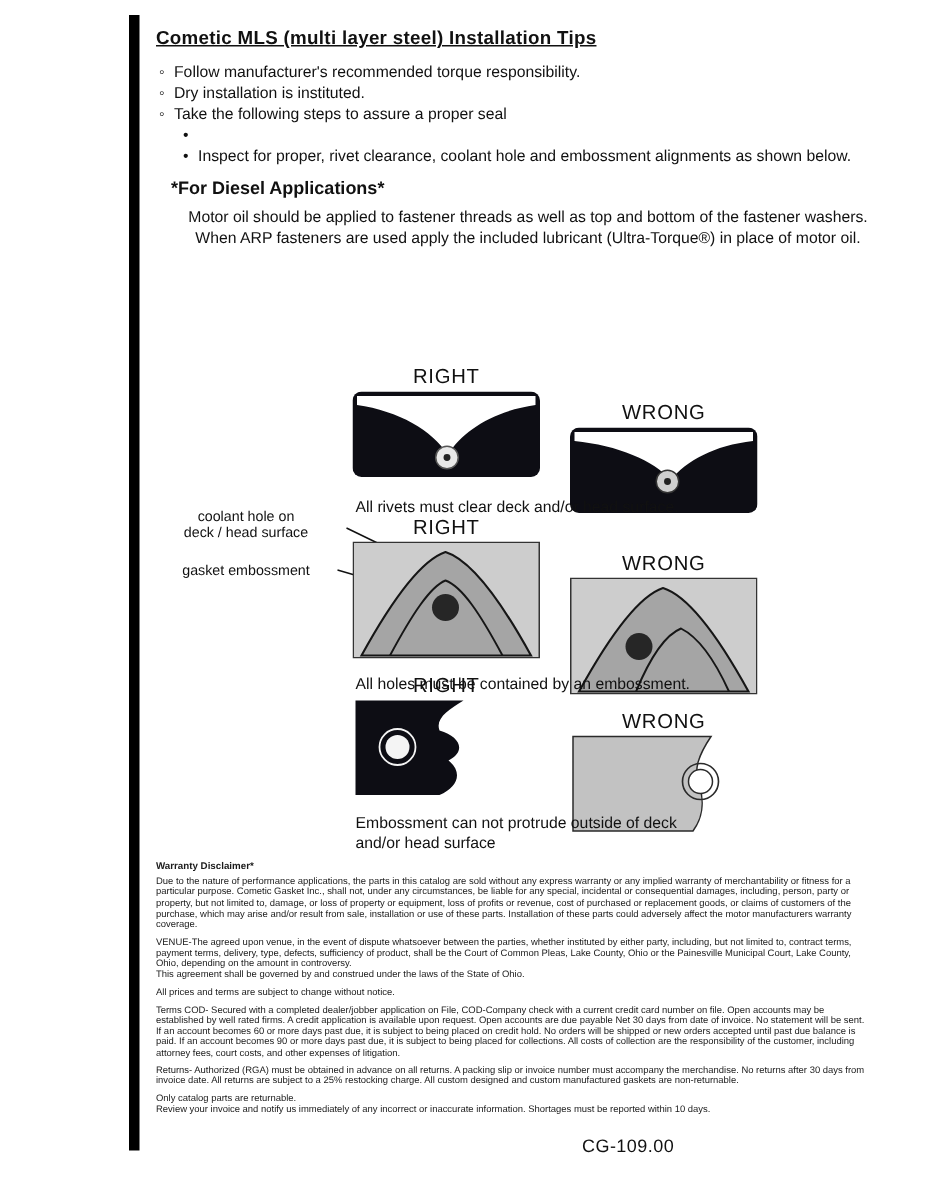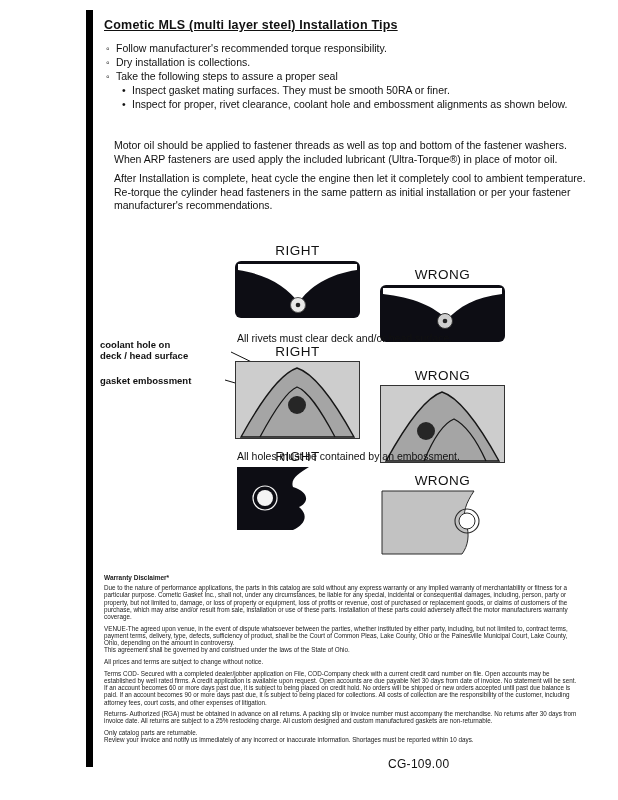--- a/index.html
+++ b/index.html
@@ -12,36 +12,36 @@
   .title { position:absolute; left:104px; top:18px; font-size:12.5px; font-weight:bold;
            text-decoration:underline; letter-spacing:.2px; }
 
   .tips { position:absolute; left:106px; top:41px; font-size:10.5px; line-height:14px; }
   .tip, .subtip { display:flex; }
   .subtip { padding-left:16px; }
   .marker { width:10px; flex:0 0 10px; }
 
   .diesel-head { position:absolute; left:114px; top:118px; font-size:12px; font-weight:bold; }
   .para { position:absolute; left:114px; width:476px; font-size:10.5px; line-height:13.5px; }
-  .para1 { top:139px; }
+  .para1 { top:139px;text-align:center; }
   .para2 { top:172px; }
   .note  { position:absolute; left:114px; top:211px; font-size:10.5px; }
 
   .fig-label { position:absolute; width:125px; text-align:center; font-size:13.5px; letter-spacing:.5px; }
   .panel { position:absolute; width:125px; }
   .p-left  { left:235px;margin-top:16px; }
   .p-right { left:380px;margin-top:40px; }
   .r1 { top:227px; } .r1p { top:245px; height:57px; }
   .r2 { top:328px; } .r2p { top:345px; height:78px; }
   .r3 { top:433px; } .r3p { top:449px; height:67px; }
   .caption { position:absolute; left:237px; font-size:10.5px; line-height:12.5px; white-space:pre-line;margin-top:24px; }
   .c1 { top:308px; } .c2 { top:426px; } .c3 { top:519px; }
 
-  .pointer-label { position:absolute; left:100px; width:128px; text-align:left;
-                   font-size:9.5px; line-height:11px; white-space:pre-line;font-weight:bold; }
+  .pointer-label { position:absolute; left:100px; width:128px; text-align:center;
+                   font-size:9.5px; line-height:11px; white-space:pre-line; }
   .pl1 { top:339px; } .pl2 { top:375px; }
   .pointer-lines { position:absolute; left:205px; top:338px; pointer-events:none; }
 
   .legal { position:absolute; left:104px; top:574px; width:474px; font-size:6.3px; line-height:7.2px; color:#1a1a1a; }
   .legal .lh { font-size:6.5px; font-weight:bold; margin-bottom:3px; }
   .legal p { margin-bottom:4.5px; white-space:pre-line; }
 
   .footer-code { position:absolute; left:388px; top:757px; font-size:12px; letter-spacing:.3px; }
 </style>
 </head>
@@ -53,38 +53,37 @@
 
   <h1 class="title">Cometic MLS (multi layer steel) Installation Tips</h1>
 
   <div class="tips">
     <div class="tip">
       <span class="marker">◦</span>
       <span>Follow manufacturer's recommended torque responsibility.</span>
     </div>
     <div class="tip">
       <span class="marker">◦</span>
-      <span>Dry installation is collections.</span>
+      <span>Dry installation is instituted.</span>
     </div>
     <div class="tip">
       <span class="marker">◦</span>
       <span>Take the following steps to assure a proper seal</span>
     </div>
     <div class="subtip">
       <span class="marker">•</span>
-      <span>Inspect gasket mating surfaces.  They must be smooth 50RA or finer.</span>
     </div>
     <div class="subtip">
       <span class="marker">•</span>
       <span>Inspect for proper, rivet clearance, coolant hole and embossment alignments as shown below.</span>
     </div>
   </div>
 
+  <div class="diesel-head">*For Diesel Applications*</div>
   <p class="para para1">Motor oil should be applied to fastener threads as well as top and bottom of the fastener washers. When ARP fasteners are used apply the included lubricant (Ultra-Torque®) in place of motor oil.</p>
-  <p class="para para2">After Installation is complete, heat cycle the engine then let it completely cool to ambient temperature. Re-torque the cylinder head fasteners in the same pattern as initial installation or per your fastener manufacturer's recommendations.</p>
 
   <div class="fig-label r1 p-left">RIGHT</div>
   <div class="fig-label r1 p-right">WRONG</div>
 
   <div class="panel r1p p-left">
     <svg width="125" height="57" viewBox="0 0 125 57">
       <rect width="125" height="57" rx="6" fill="#0d0d14"></rect>
       <path d="M3,3 H122 V9 C94,13 74,26 63.5,42 C53,26 31,13 3,9 Z" fill="#ffffff"></path>
       <circle cx="63" cy="44" r="7.5" fill="#e8e8e8" stroke="#555" stroke-width="1"></circle>
       <circle cx="63" cy="44" r="2.3" fill="#222"></circle>
@@ -141,20 +140,22 @@
     </svg>
   </div>
   <div class="panel r3p p-right">
     <svg width="125" height="67" viewBox="0 0 125 67">
       <rect width="125" height="67" fill="#ffffff"></rect>
       <path d="M2,2 H94 C86,14 82,24 86,34 C90,46 88,57 82,65 H2 Z" fill="#c2c2c2" stroke="#2a2a2a" stroke-width="1"></path>
       <circle cx="87" cy="32" r="8" fill="#ffffff" stroke="#2a2a2a" stroke-width="1"></circle>
       <circle cx="87" cy="32" r="12" fill="none" stroke="#2a2a2a" stroke-width="1.1"></circle>
     </svg>
   </div>
+  <div class="caption c3">Embossment can not protrude outside of deck
+and/or head surface</div>
 
   <div class="legal">
     <div class="lh">Warranty Disclaimer*</div>
     <p>Due to the nature of performance applications, the parts in this catalog are sold without any express warranty or any implied warranty of merchantability or fitness for a particular purpose.  Cometic Gasket Inc., shall not, under any circumstances, be liable for any special, incidental or consequential damages, including, person, party or property, but not limited to, damage, or loss of property or equipment, loss of profits or revenue, cost of purchased or replacement goods, or claims of customers of the purchase, which may arise and/or result from sale, installation or use of these parts.  Installation of these parts could adversely affect the motor manufacturers warranty coverage.</p>
     <p>VENUE-The agreed upon venue, in the event of dispute whatsoever between the parties, whether instituted by either party, including, but not limited to, contract terms, payment terms, delivery, type, defects, sufficiency of product, shall be the Court of Common Pleas, Lake County, Ohio or the Painesville Municipal Court, Lake County, Ohio, depending on the amount in controversy.
 This agreement shall be governed by and construed under the laws of the State of Ohio.</p>
     <p>All prices and terms are subject to change without notice.</p>
     <p>Terms COD- Secured with a completed dealer/jobber application on File, COD-Company check with a current credit card number on file.  Open accounts may be established by well rated firms.  A credit application is available upon request.  Open accounts are due payable Net 30 days from date of invoice.  No statement will be sent.  If an account becomes 60 or more days past due, it is subject to being placed on credit hold.  No orders will be shipped or new orders accepted until past due balance is paid.  If an account becomes 90 or more days past due, it is subject to being placed for collections.  All costs of collection are the responsibility of the customer, including attorney fees, court costs, and other expenses of litigation.</p>
     <p>Returns- Authorized (RGA) must be obtained in advance on all returns.  A packing slip or invoice number must accompany the merchandise.  No returns after 30 days from invoice date.  All returns are subject to a 25% restocking charge.  All custom designed and custom manufactured gaskets are non-returnable.</p>
     <p>Only catalog parts are returnable.

